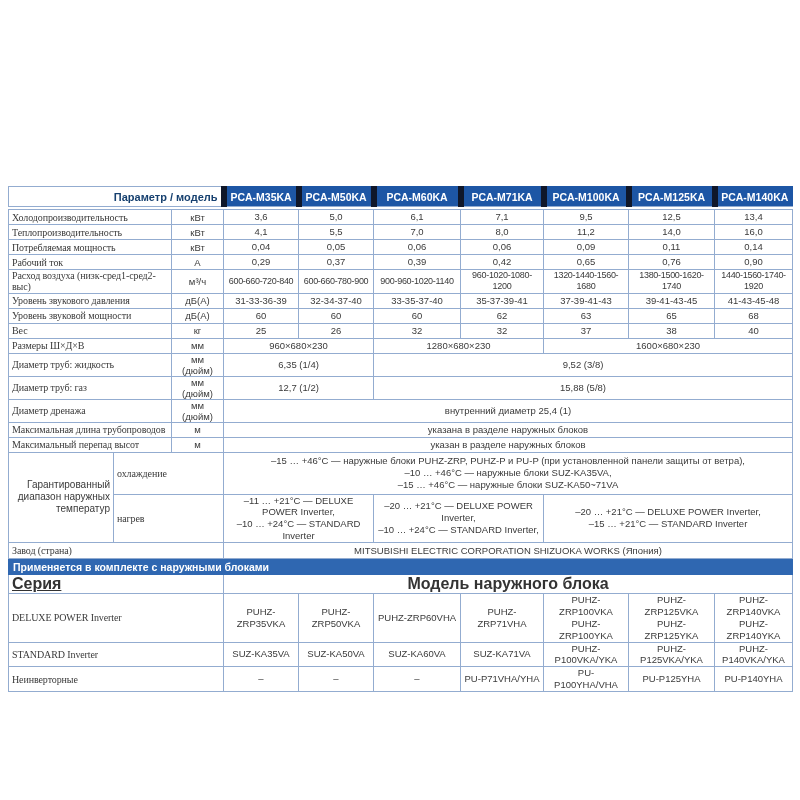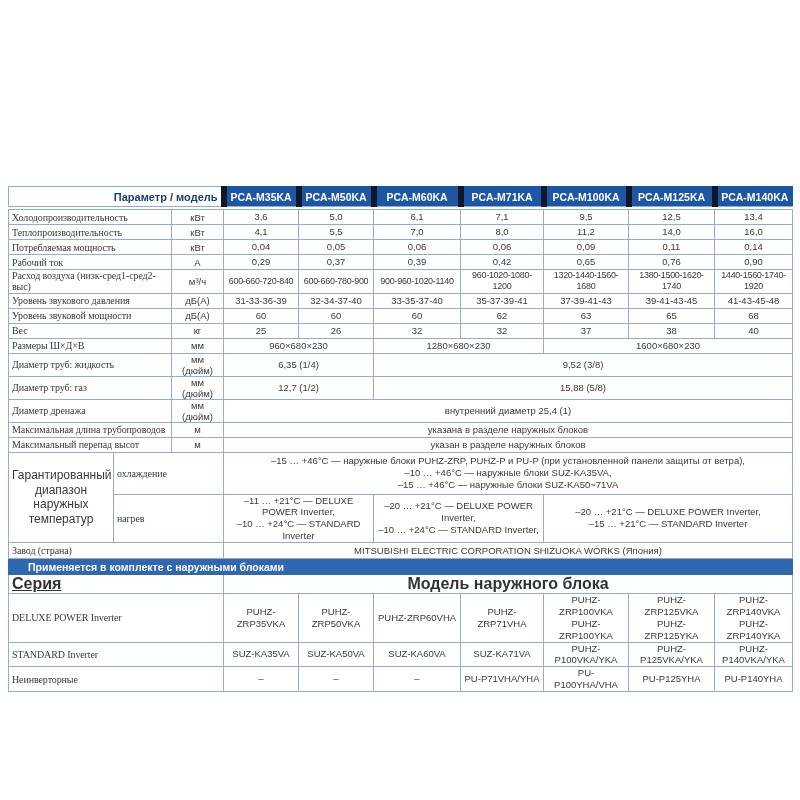--- a/index.html
+++ b/index.html
@@ -9,30 +9,30 @@
   
   .param-h{background:#fff;color:#16406f;font-weight:bold;font-size:11px;text-align:right;border-right-color:var(--hbg,#1d56a5);}
   .model-h{background:var(--hbg,#1d56a5);color:#fff;font-weight:bold;font-size:10.5px;text-align:center;
            border-top-color:var(--hbg,#1d56a5);border-left:6px solid #0f172a;border-right-color:var(--hbg,#1d56a5);}
   tr.hdr{height:20px;margin-top:44px;}
   tr.gap td{height:2px;padding:0;border-left:none;border-right:none;}
   
   .lbl{font-size:10px;color:#3a3a3a;text-align:left;letter-spacing:-0.1px;font-family:Liberation Serif, serif;}
   .unit{font-size:9.5px;color:#3a3a3a;text-align:center;}
   .val{font-size:9.5px;color:#3a3a3a;text-align:center;line-height:1.25;}
-  .grp{font-size:12px;color:#3a3a3a;text-align:center;line-height:1.2;}
+  .grp{font-size:10px;color:#3a3a3a;text-align:right;line-height:1.2;}
   tr.h-std{height:15px;}
   tr.h-cool{height:42px;}
   tr.h-heat{height:37px;}
   tr.h-fact{height:16px;}
   #spec-body tr:nth-child(6) td.val{font-size:9px;letter-spacing:-0.3px;}
   
   tr.band{height:16px;}
   tr.band td{background:var(--bandbg,#2f67b1);color:#fff;font-weight:bold;font-size:10.5px;text-align:left;
-             border-color:var(--bandbg,#2f67b1);padding-left:19px;}
+             border-color:var(--bandbg,#2f67b1);padding-left:4px;}
   tr.h-series{height:18px;}
   tr.h-deluxe{height:25px;}
   tr.h-row16{height:16px;}
   .series-lbl{font-weight:bold;font-size:16px;color:#333;text-align:left;text-decoration:underline;}
   .model-col-h{font-weight:bold;font-size:16px;color:#333;text-align:center;}
 </style>
 </head>
 <body>
 
 <div class="sheet">

